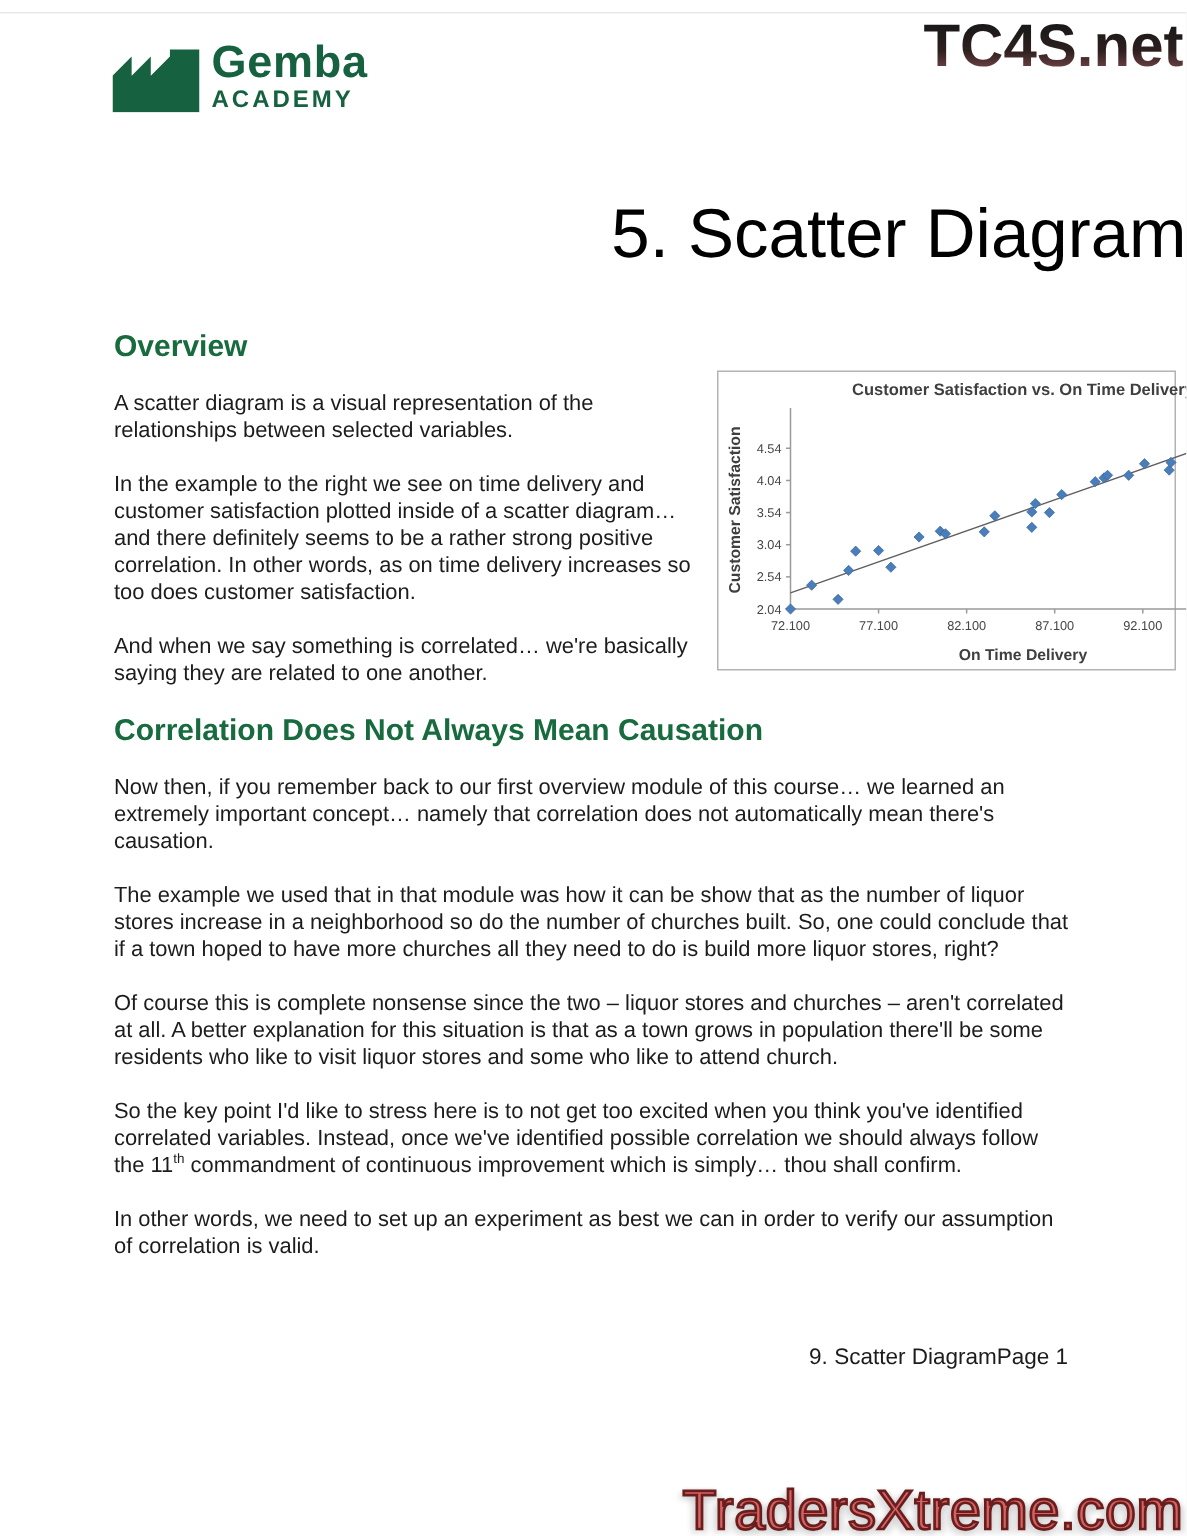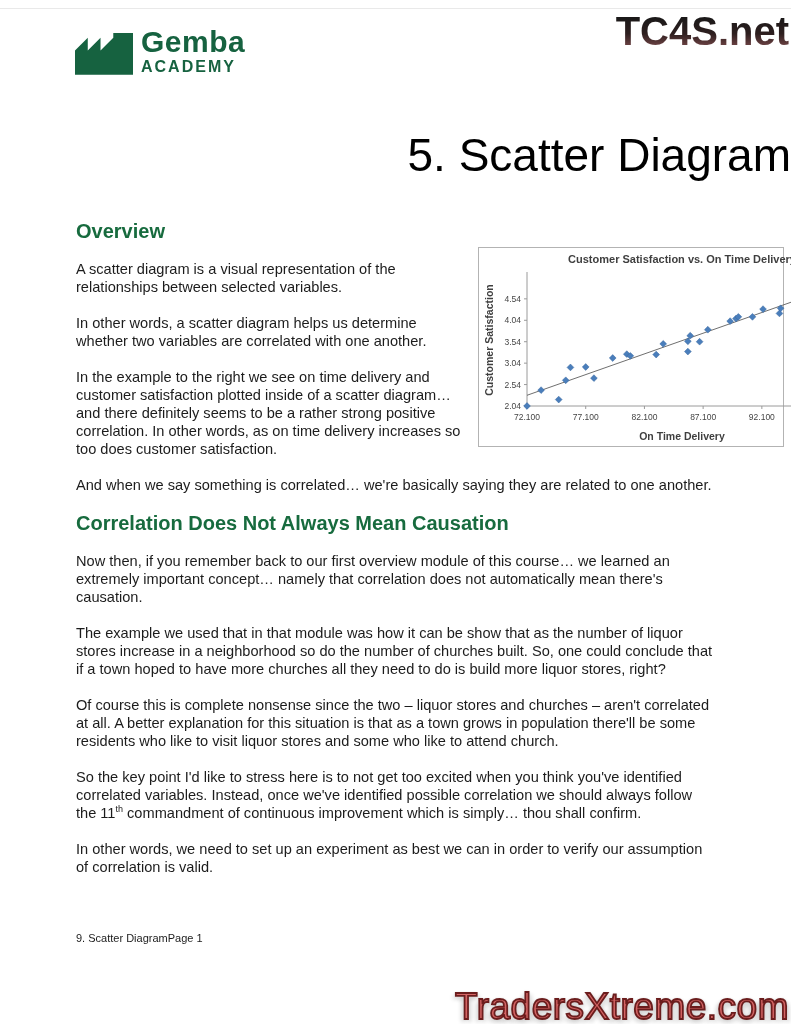--- a/index.html
+++ b/index.html
@@ -55,22 +55,22 @@
   }
   .wm-traders {
     position:absolute; right:2px; top:977px; z-index:5;
     font-weight:normal; font-size:37px; letter-spacing:0.5px;
     color:#d46464; -webkit-text-stroke:1.8px #6b1d1d;
     text-shadow: 0 0 3px #bbb, 3px 3px 4px #cfcfcf, -3px 3px 4px #cfcfcf;
   }
   
   .footer {
     margin-top:56px; padding:0 79px 0 76px;
-    display:flex; justify-content:flex-start;
-    font-size:11px; color:#1c1c1c;
+    display:flex; justify-content:flex-end;
+    font-size:15px; color:#1c1c1c;
   }
   .clearfix::after { content:""; display:block; clear:both; }
 </style>
 </head>
 <body>
 
 <div class="page">
 
   <div class="header">
     <div class="logo">
@@ -150,21 +150,20 @@
           <path d="M336.86363636363643 50.45714285714288L340.2636363636364 53.857142857142875L336.86363636363643 57.257142857142874L333.46363636363645 53.857142857142875Z" fill="#4a7ebb" stroke="#38679e" stroke-width="0.5"></path>
           <path d="M346.25757575757575 32.02857142857143L349.6575757575757 35.42857142857143L346.25757575757575 38.82857142857143L342.8575757575758 35.42857142857143Z" fill="#4a7ebb" stroke="#38679e" stroke-width="0.5"></path>
           <path d="M348.6060606060606 50.028571428571404L352.0060606060606 53.4285714285714L348.6060606060606 56.8285714285714L345.20606060606065 53.4285714285714Z" fill="#4a7ebb" stroke="#38679e" stroke-width="0.5"></path>
           <path d="M355.6515151515151 38.45714285714286L359.0515151515151 41.85714285714286L355.6515151515151 45.25714285714286L352.25151515151515 41.85714285714286Z" fill="#4a7ebb" stroke="#38679e" stroke-width="0.5"></path>
           <text x="203" y="192" class="at" text-anchor="middle">On Time Delivery</text>
           <text transform="rotate(-90 11 92)" x="11" y="95" class="at" text-anchor="middle">Customer Satisfaction</text>
         </svg>
     </div>
 
     <p class="body-p">A scatter diagram is a visual representation of the relationships between selected variables.</p>
-    <p class="body-p">In other words, a scatter diagram helps us determine whether two variables are correlated with one another.</p>
     <p class="body-p">In the example to the right we see on time delivery and customer satisfaction plotted inside of a scatter diagram… and there definitely seems to be a rather strong positive correlation.  In other words, as on time delivery increases so too does customer satisfaction.</p>
     <p class="body-p">And when we say something is correlated… we're basically saying they are related to one another.</p>
   </section>
 
 
   <section>
     <h2 class="sec-heading">Correlation Does Not Always Mean Causation</h2>
     <p class="body-p">Now then, if you remember back to our first overview module of this course… we learned an extremely important concept… namely that correlation does not automatically mean there's causation.</p>
     <p class="body-p">The example we used that in that module was how it can be show that as the number of liquor stores increase in a neighborhood so do the number of churches built.  So, one could conclude that if a town hoped to have more churches all they need to do is build more liquor stores, right?</p>
     <p class="body-p">Of course this is complete nonsense since the two – liquor stores and churches – aren't correlated at all.  A better explanation for this situation is that as a town grows in population there'll be some residents who like to visit liquor stores and some who like to attend church.</p>

